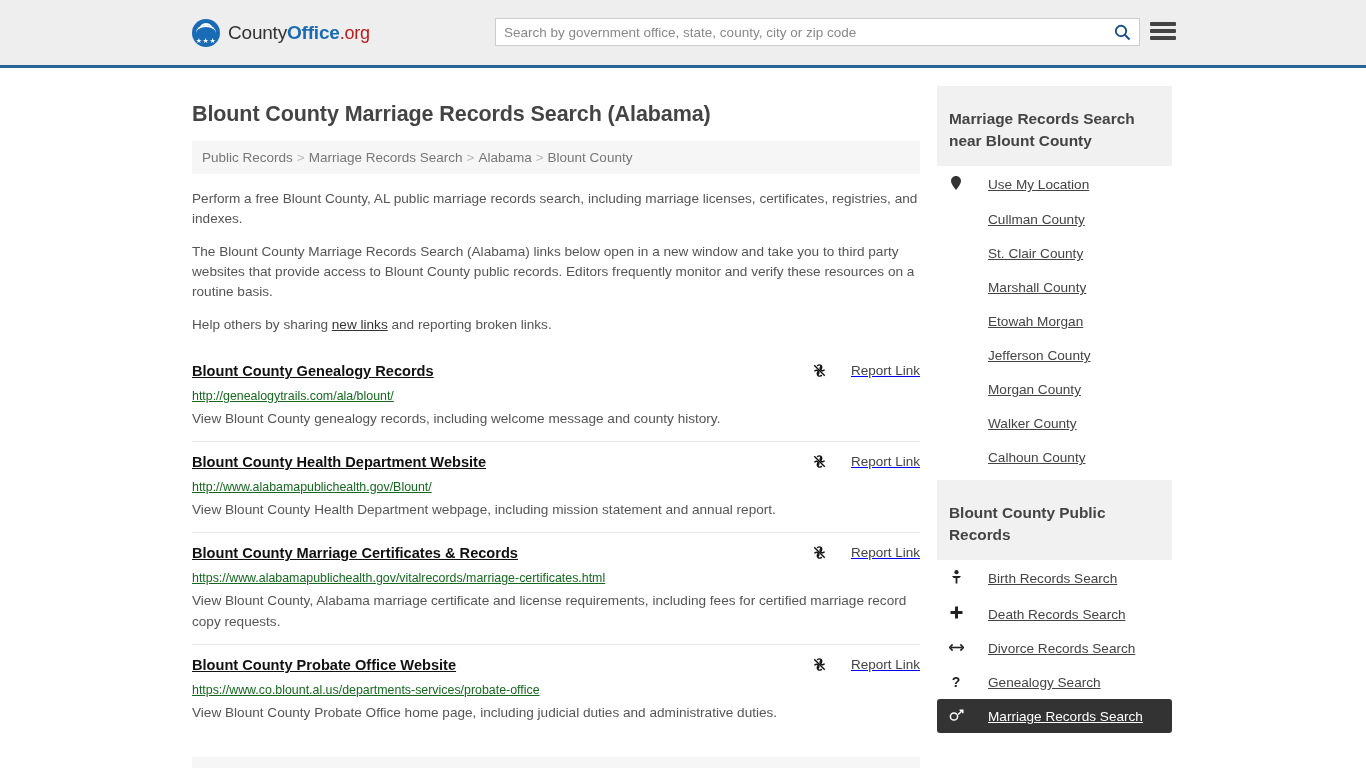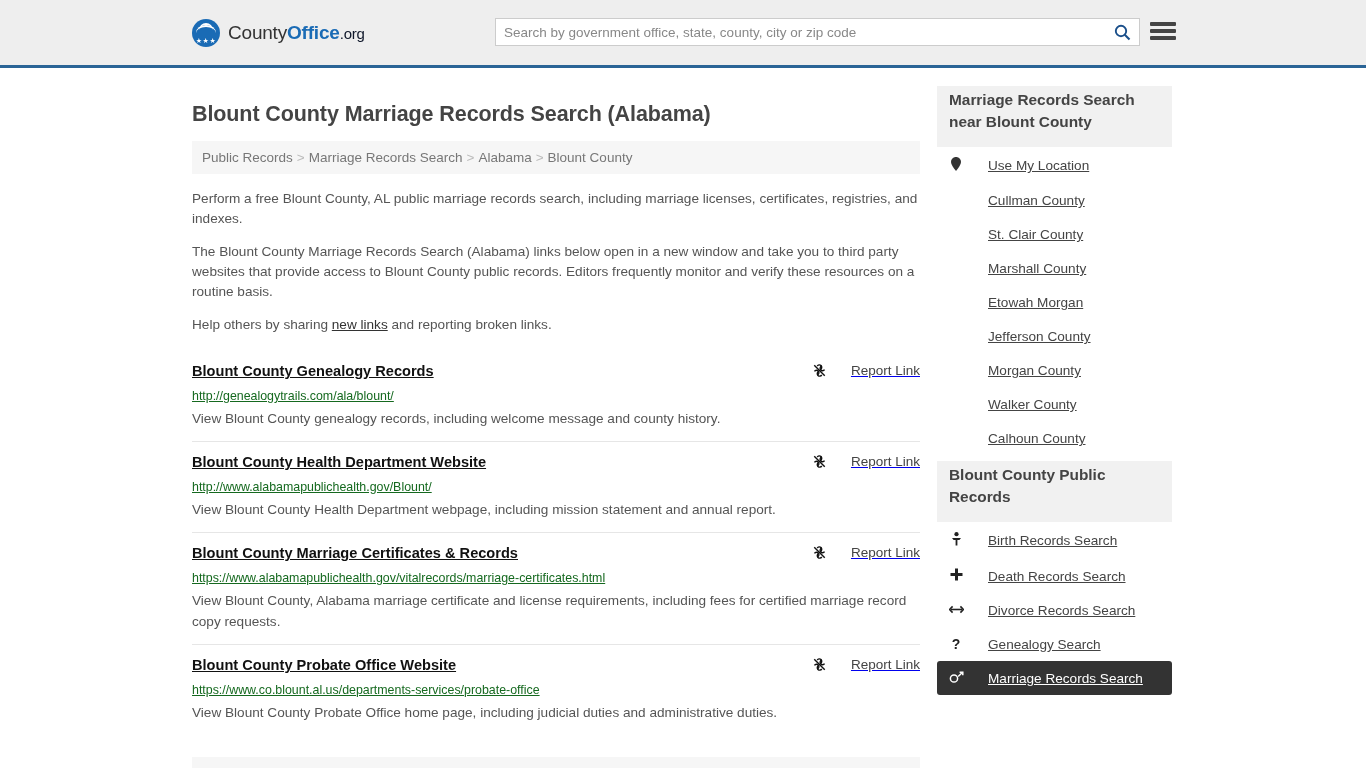--- a/index.html
+++ b/index.html
@@ -59,21 +59,21 @@
     line-height: 7px;
   }
   .brand-text {
     font-size: 19px;
     margin-left: 8px;
     letter-spacing: -0.2px;
     white-space: nowrap;
   }
   .brand-text .w1 { color: #333333; }
   .brand-text .w2 { color: #1a6bb5; font-weight: bold; }
-  .brand-text .w3 { color: #0f172a; font-size: 15px; }
+  .brand-text .w3 { color: #b91c1c; font-size: 18px; }
 
   .search-wrap {
     position: absolute;
     left: 495px;
     top: 18px;
     width: 645px;
     height: 28px;
     background: #ffffff;
     border: 1px solid #cccccc;
     display: flex;
@@ -220,21 +220,21 @@
     margin: 12px;
     font-size: 15px;
     font-weight: bold;
     color: #555555;
   }
 
   
   .side-panel { margin-bottom: 6px; }
   .side-panel-head {
     background: #f1f1f1;
-    padding: 3px 12px 14px 12px;
+    padding: 22px 12px 14px 12px;
     font-size: 15.4px;
     font-weight: bold;
     color: #444444;
     line-height: 22px;
   }
   .side-list { padding: 0; margin: 0; list-style: none; }
   .side-list li {
     display: flex;
     align-items: center;
     gap: 25px;

